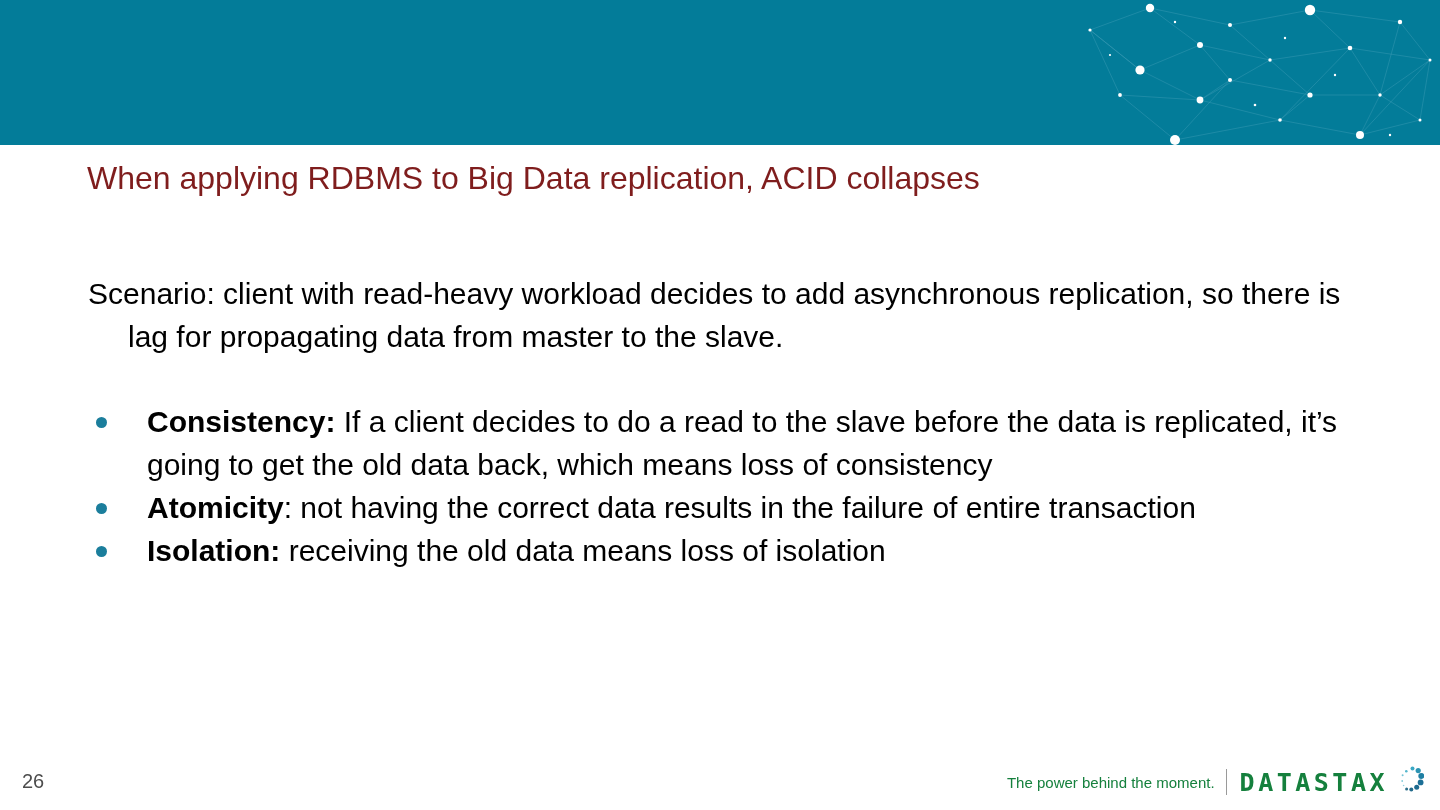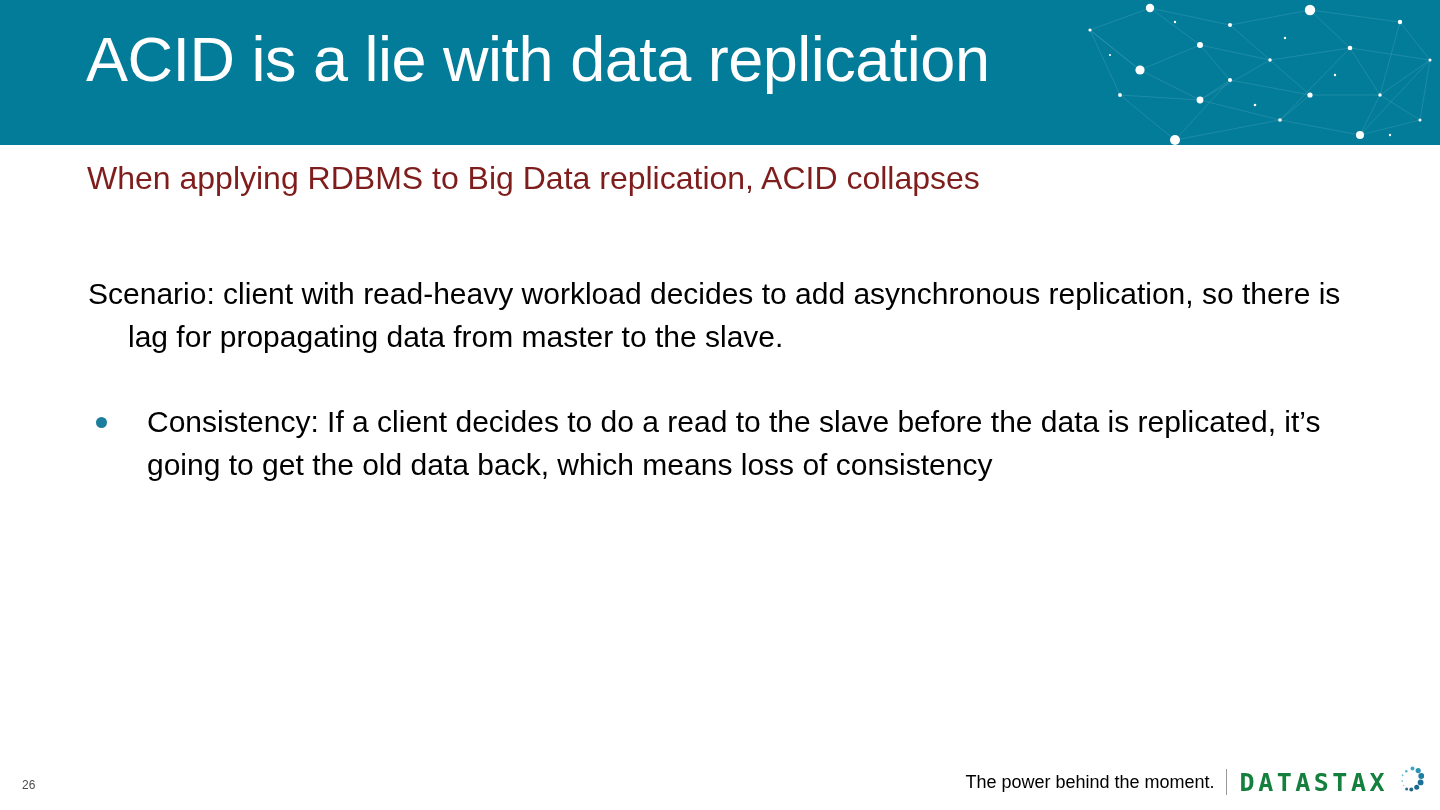--- a/index.html
+++ b/index.html
@@ -97,43 +97,42 @@
   .bullet-dot {
     position: absolute;
     left: 0px;
     top: 17px;
     width: 11px;
     height: 11px;
     border-radius: 50%;
     background: #1B7E9C;
   }
   .bullet-term {
-    font-weight: normal;
+    font-weight: bold;
   }
 
   
   #slide-number {
     position: absolute;
     left: 22px;
     top: 770px;
-    font-size: 12px;
+    font-size: 20px;
     color: #4d4d4d;
-    margin-top: 8px;
   }
   #footer-brand {
     position: absolute;
     right: 16px;
     top: 762px;
     display: flex;
     align-items: center;
     height: 40px;
   }
   #footer-tagline {
-    font-size: 18px;
-    color: #000000;
+    font-size: 15px;
+    color: #15803d;
     white-space: nowrap;
   }
   #footer-divider {
     width: 1px;
     height: 26px;
     background: #9a9a9a;
     margin: 0 13px 0 11px;
   }
   #datastax-wordmark {
     font-family: "DejaVu Sans Mono", monospace;
@@ -199,32 +198,37 @@
         <circle cx="340" cy="120" r="1.5"></circle>
         <circle cx="95" cy="140" r="5.0"></circle>
         <circle cx="175" cy="105" r="1.3"></circle>
         <circle cx="255" cy="75" r="1.2"></circle>
         <circle cx="95" cy="22" r="1.2"></circle>
         <circle cx="205" cy="38" r="1.2"></circle>
         <circle cx="310" cy="135" r="1.2"></circle>
         <circle cx="30" cy="55" r="1.1"></circle>
       </g>
     </svg>
-    <div id="slide-title">ACID is a lie with data replication</div>
   </div>
 
   <div id="slide-subtitle">When applying RDBMS to Big Data replication, ACID collapses</div>
 
   <div id="body-area">
 
     <p id="scenario-paragraph"><span class="hang">Scenario: client with read-heavy workload decides to add asynchronous</span> <span>replication, so there is lag for propagating data from master to the slave.</span></p>
 
     <ul id="bullet-list">
       <li class="bullet-item">
         <span class="bullet-dot"></span><span class="bullet-term">Consistency:</span><span> If a client decides to do a read to the slave before the data is replicated, it’s going to get the old data back, which means loss of consistency</span>
+      </li>
+      <li class="bullet-item">
+        <span class="bullet-dot"></span><span class="bullet-term">Atomicity</span><span>: not having the correct data results in the failure of entire transaction</span>
+      </li>
+      <li class="bullet-item">
+        <span class="bullet-dot"></span><span class="bullet-term">Isolation:</span><span> receiving the old data means loss of isolation</span>
       </li>
     </ul>
   </div>
 
   <div id="slide-number">26</div>
 
   <div id="footer-brand">
     <span id="footer-tagline">The power behind the moment.</span>
     <span id="footer-divider"></span>
     <span id="datastax-wordmark">DATASTAX</span>

